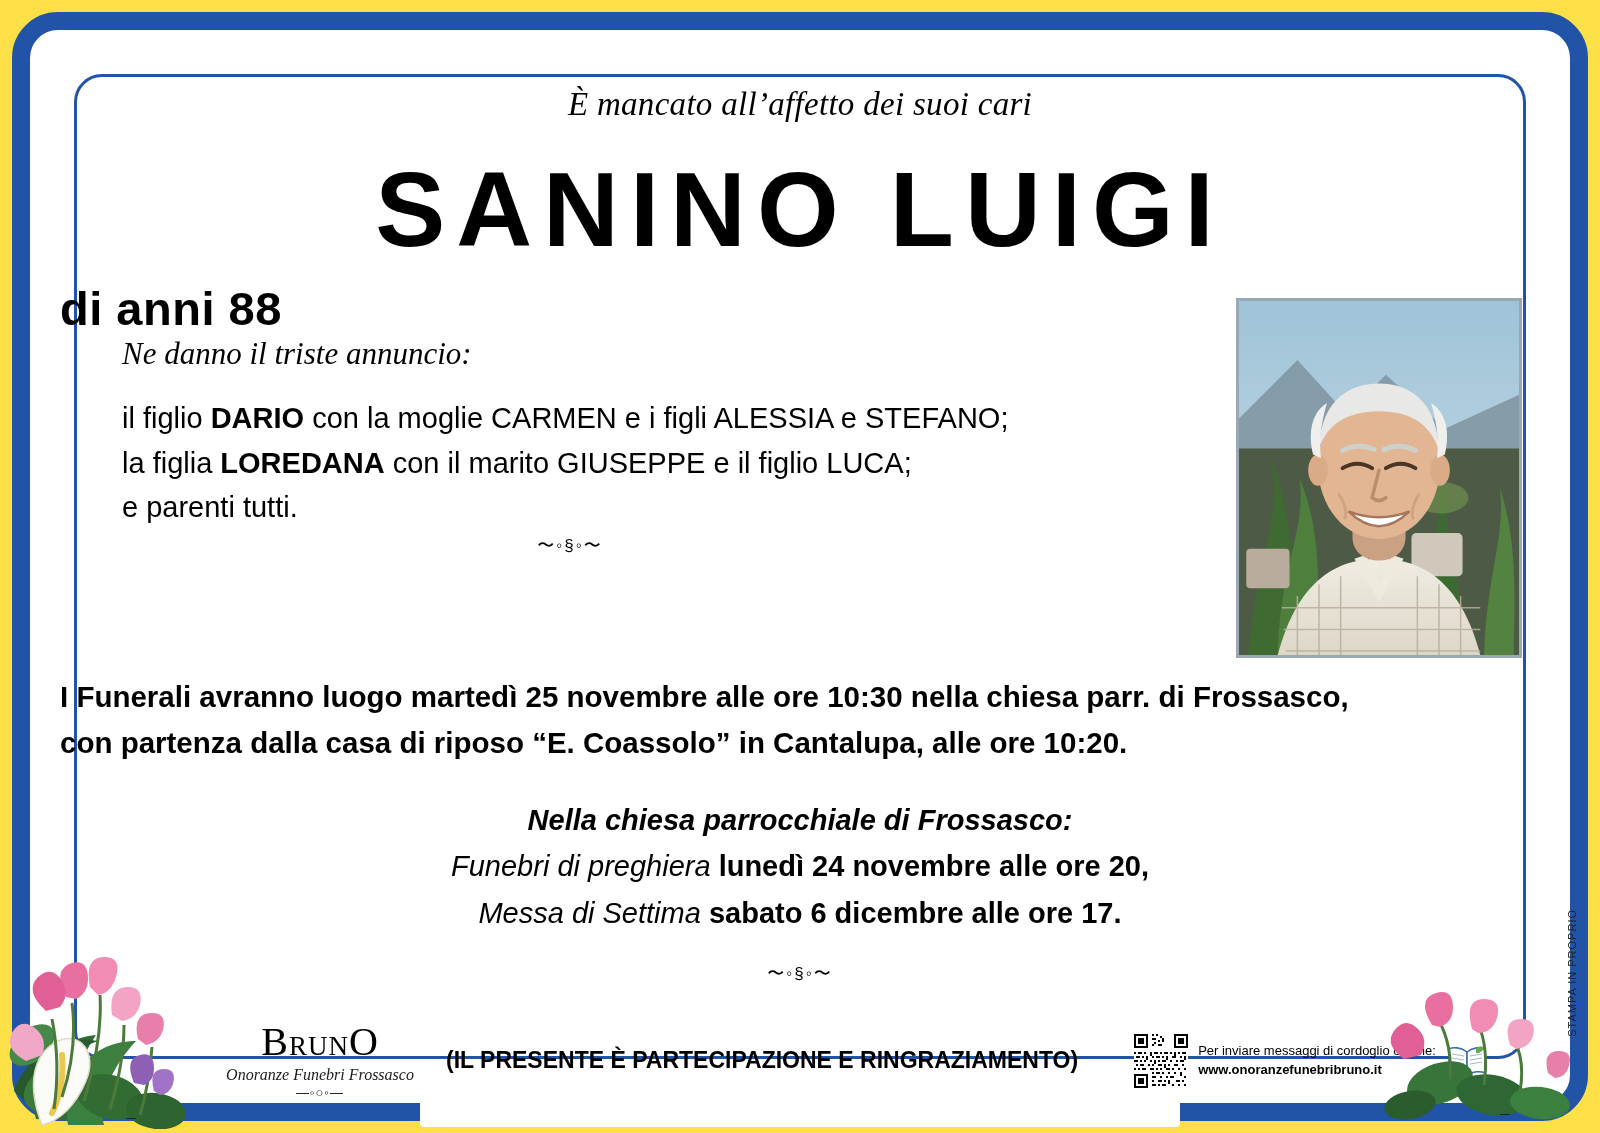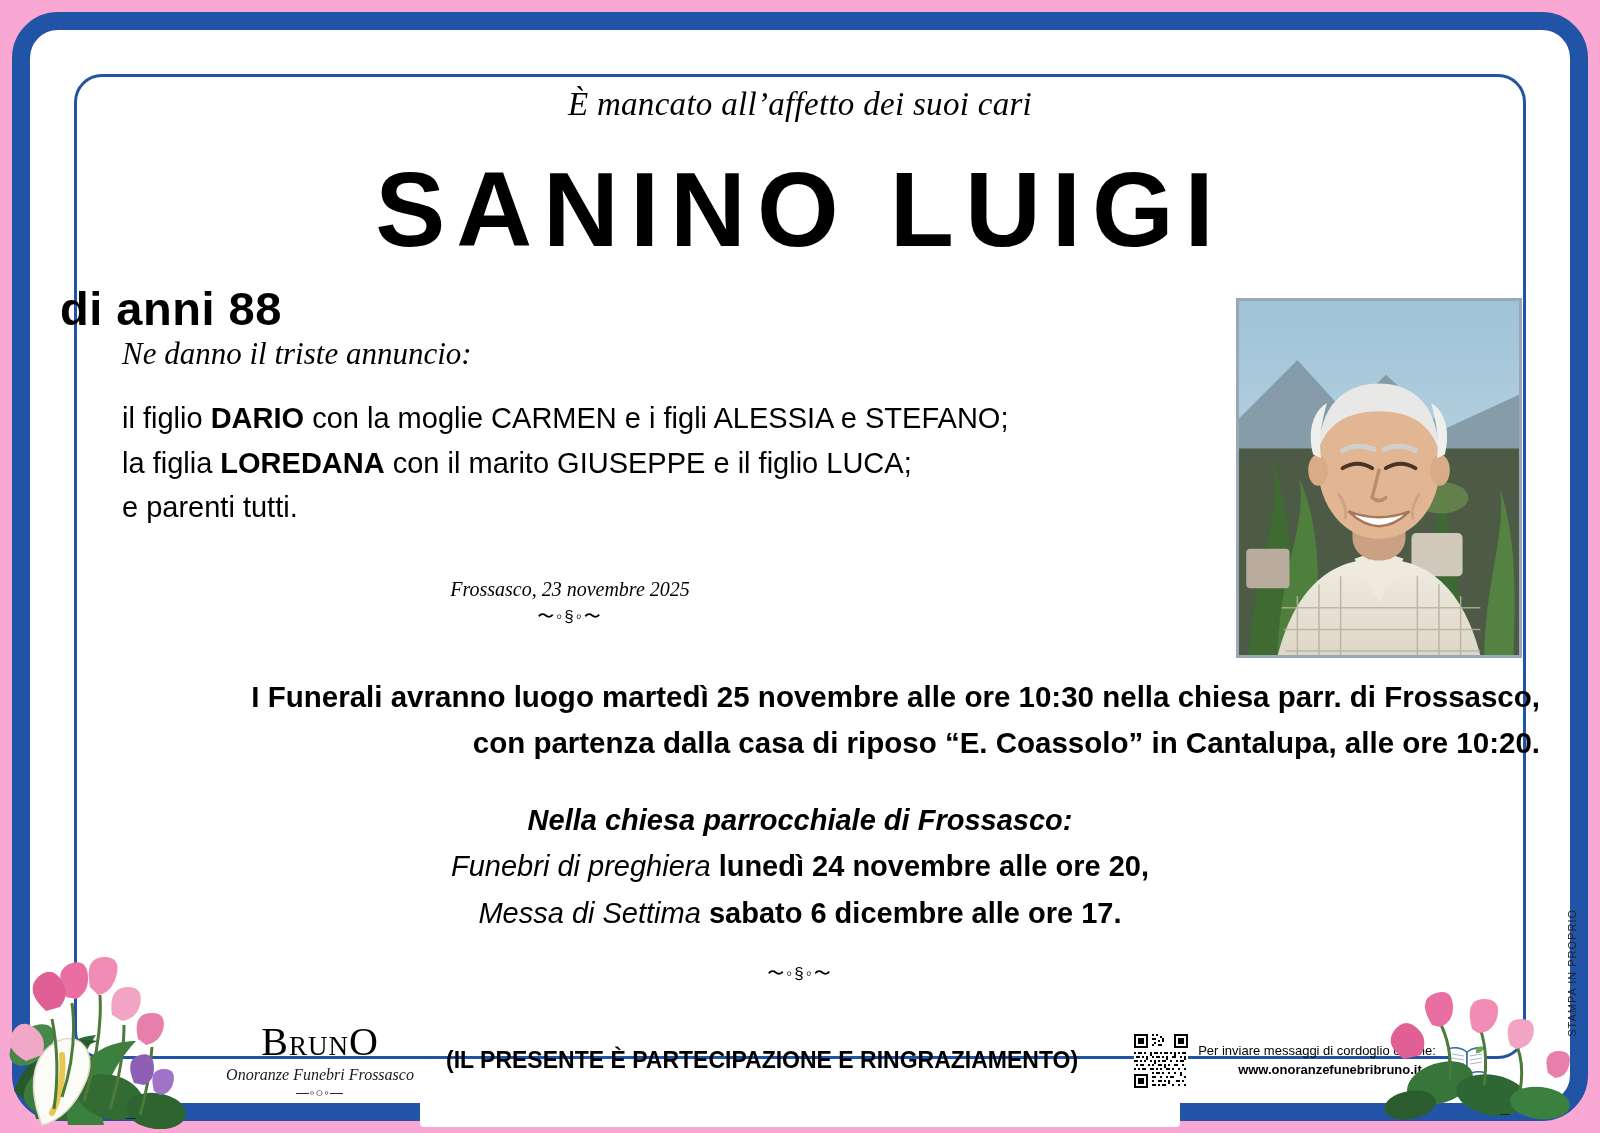--- a/index.html
+++ b/index.html
@@ -14,21 +14,21 @@
     color: #000;
     overflow: hidden;
   }
 
   
   .poster {
     position: relative;
     width: 1600px;
     height: 1133px;
     box-sizing: border-box;
-    background: #f9a8d4;
+    background: #fde047;
   }
   .frame-outer {
     position: absolute;
     left: 12px;
     top: 12px;
     right: 12px;
     bottom: 12px;
     border: 18px solid #2154a6;
     border-radius: 46px;
     box-sizing: border-box;
@@ -144,21 +144,21 @@
     width: 286px;
     height: 360px;
     border: 3px solid #9aa7b5;
     box-sizing: border-box;
     overflow: hidden;
     background: #6f7f6a;
   }
   .portrait svg { display: block; width: 100%; height: 100%; }
 
   .funeral {
-    text-align: right;
+    text-align: left;
     font-size: 29.5px;
     font-weight: bold;
     line-height: 1.58;
     margin-top: 18px;
   }
   .funeral .l3 { font-weight: normal; }
 
   .church-block {
     text-align: center;
     margin-top: 30px;
@@ -232,21 +232,21 @@
   .qr {
     width: 54px;
     height: 54px;
     flex: 0 0 auto;
   }
   .qr svg { display:block; }
   .online-text {
     font-size: 13px;
     line-height: 1.45;
   }
-  .online-text .t2 { font-weight: bold; margin-left: 40px; }
+  .online-text .t2 { font-weight: bold; }
   .book-icon { width: 42px; height: 36px; }
 
   
   .print-notice {
     position: absolute;
     right: 22px;
     bottom: 96px;
     font-size: 11px;
     letter-spacing: 1px;
     writing-mode: vertical-rl;
@@ -298,21 +298,20 @@
 
     <div class="mid">
 
       <div class="announce-block">
         <div class="announce-lead">Ne danno il triste annuncio:</div>
         <div class="family-line">il figlio <b>DARIO</b> con la moglie CARMEN e i figli ALESSIA e STEFANO;</div>
         <div class="family-line">la figlia <b>LOREDANA</b> con il marito GIUSEPPE e il figlio LUCA;</div>
         <div class="family-line">e parenti tutti.</div>
       </div>
 
-      <div class="place-date">Frossasco, 23 novembre 2025</div>
       <div class="sep-swirl">〜◦§◦〜</div>
 
       <div class="portrait">
         <svg viewBox="0 0 286 360" preserveAspectRatio="xMidYMid slice">
           <defs>
             <linearGradient id="sky" x1="0" y1="0" x2="0" y2="1">
               <stop offset="0%" stop-color="#9fc3d8"></stop>
               <stop offset="100%" stop-color="#cfe0e6"></stop>
             </linearGradient>
             <linearGradient id="shirtg" x1="0" y1="0" x2="0" y2="1">

